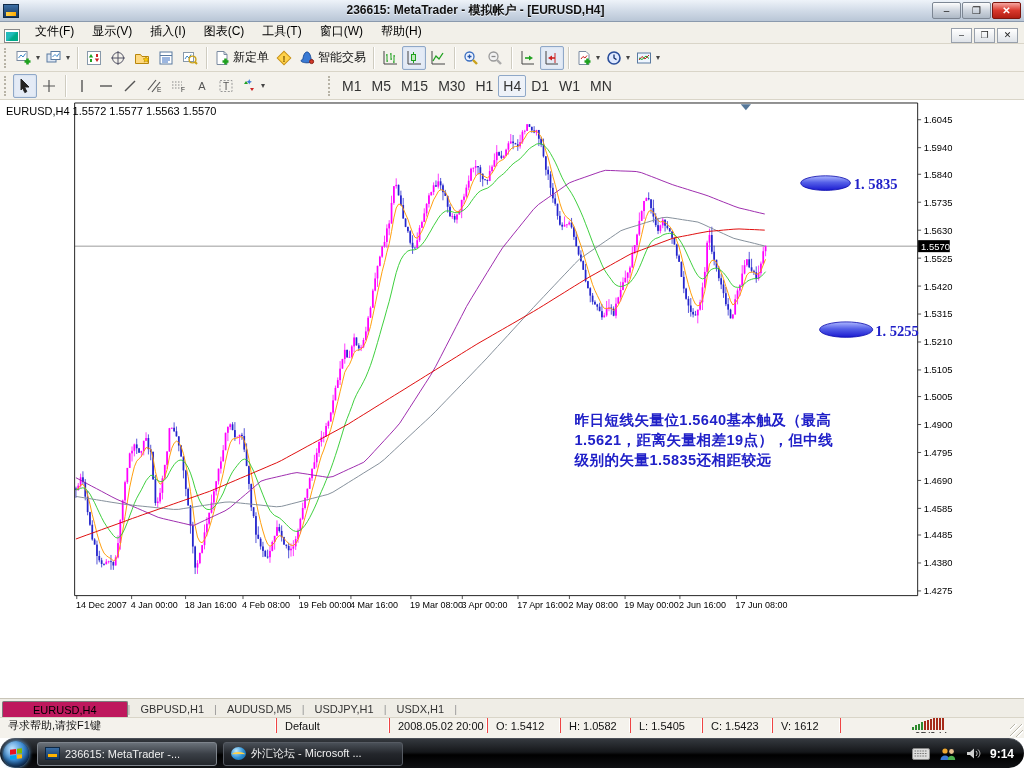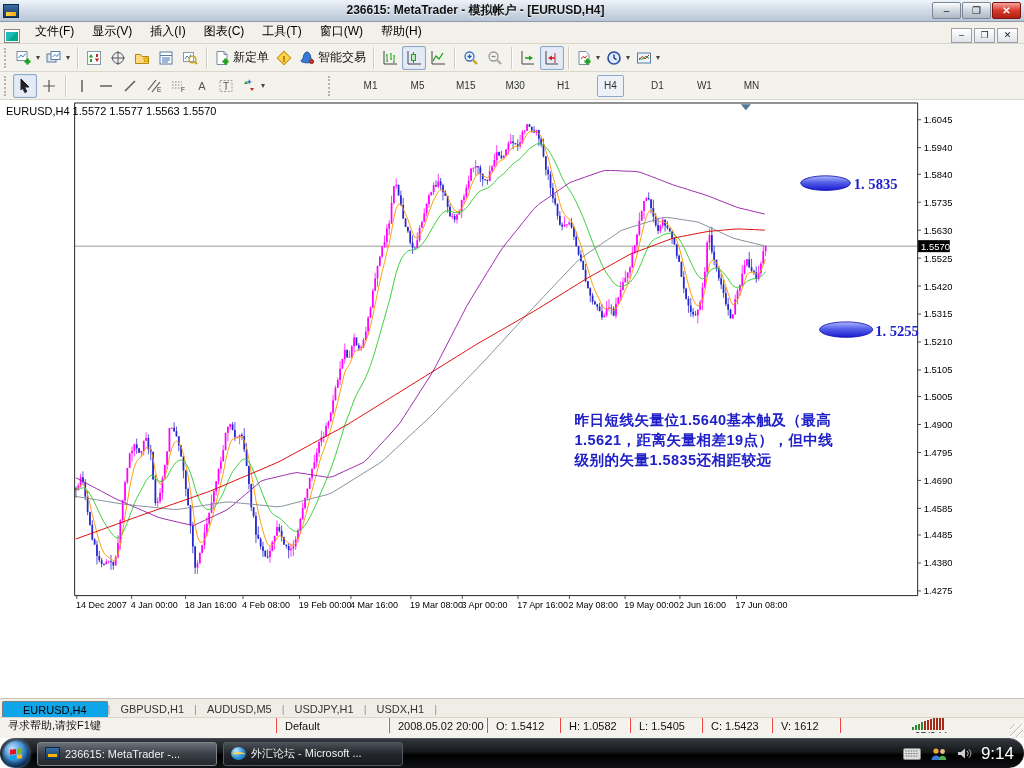--- a/index.html
+++ b/index.html
@@ -39,33 +39,33 @@
     border-bottom:1px solid #d9d5c8;display:flex;align-items:center;padding:0 2px;}
   .toolbar1{top:44px;} .toolbar2{top:72px;}
   .grip{width:5px;height:20px;border-left:2px dotted #b7b3a6;margin:0 4px 0 2px;}
   .tsep{width:1px;height:22px;background:#cfccc0;margin:0 4px;box-shadow:1px 0 0 #fff;}
   .tbtn{height:24px;min-width:24px;padding:0 2px;border:1px solid transparent;border-radius:2px;
     display:flex;align-items:center;justify-content:center;gap:3px;color:#333;}
   .tbtn.pressed{background:#e4ebf6;border-color:#8fa8c8;box-shadow:inset 0 0 2px #c2d0e4;}
   .tbtn .lbl{font-size:12px;color:#111;white-space:nowrap;}
   .darr{font-size:8px;color:#444;margin-left:1px;}
   .tfbtn{height:22px;min-width:27px;padding:0 4px;border:1px solid transparent;border-radius:2px;
-    display:flex;align-items:center;justify-content:center;font-size:10px;color:#333;margin-left:20px;}
+    display:flex;align-items:center;justify-content:center;font-size:14px;color:#333;}
   .tfbtn.pressed{background:#eef2f8;border-color:#8fa8c8;}
 
   
   .chartarea{position:absolute;left:0;top:100px;width:1024px;height:598px;background:#fff;}
   #chart-svg{position:absolute;left:0;top:0;}
   .ohlc-label{position:absolute;left:6px;top:5px;font-size:11px;color:#000;white-space:nowrap;}
 
   
   .tabsbar{position:absolute;left:0;top:698px;width:1024px;height:19px;background:#efede6;
     border-top:1px solid #c9c5b8;display:flex;align-items:flex-end;padding-left:2px;font-size:11px;}
-  .tab-active{background:#0ea5e9;border:1px solid #7d7d7d;border-bottom:none;border-radius:2px 2px 0 0;
-    padding:2px 20px;font-size:11px;position:relative;top:1px;}
+  .tab-active{background:#be185d;border:1px solid #7d7d7d;border-bottom:none;border-radius:2px 2px 0 0;
+    padding:2px 30px;font-size:11px;position:relative;top:1px;}
   .tab-inactive{padding:2px 10px;color:#333;}
   .tabsep{color:#999;padding:2px 0;}
 
   
   .statusbar{position:absolute;left:0;top:717px;width:1024px;height:21px;background:#f4f2ec;
     border-top:1px solid #d9d5c8;display:flex;align-items:flex-start;font-size:11px;color:#111;}
   .scell{padding:0 8px;height:15px;display:flex;align-items:center;border-left:1px solid #ef4444;
     box-shadow:-2px 0 0 -1px #fff;white-space:nowrap;overflow:hidden;}
   .scell.first{border-left:none;flex:1;}
   .conn-bars{display:flex;align-items:flex-end;gap:1px;height:12px;margin-right:10px;}
@@ -87,21 +87,21 @@
     background:linear-gradient(#4a5058,#23262b 50%,#17191d);display:flex;align-items:center;gap:5px;
     padding:0 7px;font-size:11px;color:#f0f0f0;white-space:nowrap;overflow:hidden;}
   .taskbtn.active{background:linear-gradient(#6a7179,#3a3f46 50%,#24272c);border-color:#7e848c;}
   .tb-ico{width:15px;height:13px;flex:0 0 auto;}
   .mt-ico{background:linear-gradient(#3a6ea5,#17375e);border:1px solid #0d2744;position:relative;}
   .mt-ico:after{content:"";position:absolute;left:2px;top:6px;width:9px;height:3px;background:#ffb400;}
   .ie-ico{border-radius:50%;background:radial-gradient(circle at 35% 30%,#bfe9ff,#2a8fd4 55%,#155f9a);position:relative;}
   .ie-ico:after{content:"";position:absolute;left:1px;top:5px;width:13px;height:3px;border-radius:50%;
     border-top:2px solid #ffd24a;}
   .tray{margin-left:auto;display:flex;align-items:center;gap:9px;padding-right:10px;}
-  .clock{font-size:17px;color:#fff;}
+  .clock{font-size:12px;color:#fff;font-weight:bold;}
 
   
   .i16{width:16px;height:16px;display:block;}
 </style>
 </head>
 <body>
 
 <div id="screen">
 
   <div class="titlebar">

